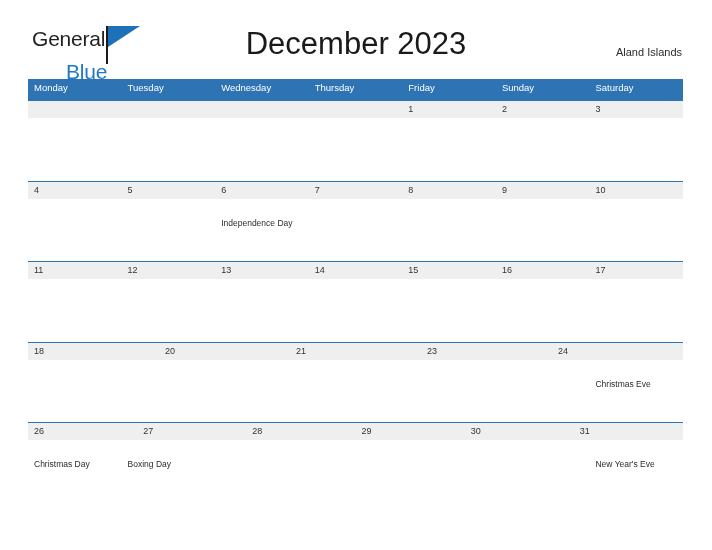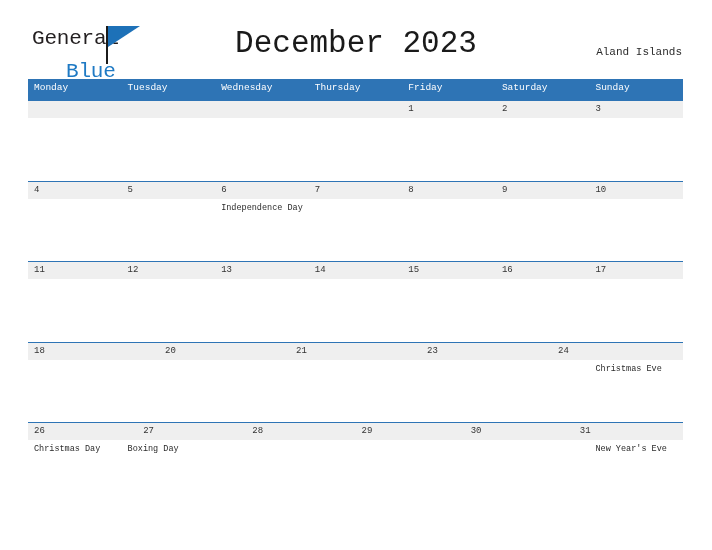--- a/index.html
+++ b/index.html
@@ -12,21 +12,20 @@
     background: #ffffff;
     font-family: "Liberation Sans", sans-serif;
     overflow: hidden;
   }
 
   .page {
     position: relative;
     width: 712px;
     height: 550px;
     box-sizing: border-box;
-    font-family: Liberation Mono, monospace;
   }
 
   
   .top-bar {
     position: relative;
     height: 62px;
   }
 
   .logo {
     position: absolute;
@@ -134,20 +133,21 @@
     flex: 1 1 0;
     font-size: 9px;
     color: #333333;
     line-height: 17px;
     padding-left: 6px;
     box-sizing: border-box;
   }
   .event-band {
     display: flex;
     background: #ffffff;
+    margin-top: 15px;
   }
   .event-cell {
     flex: 1 1 0;
     font-size: 8.5px;
     color: #2b2b2b;
     padding-left: 6px;
     padding-top: 3px;
     box-sizing: border-box;
     white-space: nowrap;
     overflow: hidden;
@@ -175,22 +175,22 @@
   </div>
 
   <div class="calendar">
 
     <div class="weekday-header">
       <div class="weekday-cell">Monday</div>
       <div class="weekday-cell">Tuesday</div>
       <div class="weekday-cell">Wednesday</div>
       <div class="weekday-cell">Thursday</div>
       <div class="weekday-cell">Friday</div>
+      <div class="weekday-cell">Sunday</div>
       <div class="weekday-cell">Saturday</div>
-      <div class="weekday-cell">Sunday</div>
     </div>
 
     <div class="week-row">
       <div class="day-band">
         <div class="day-num"></div>
         <div class="day-num"></div>
         <div class="day-num"></div>
         <div class="day-num"></div>
         <div class="day-num">1</div>
         <div class="day-num">2</div>

